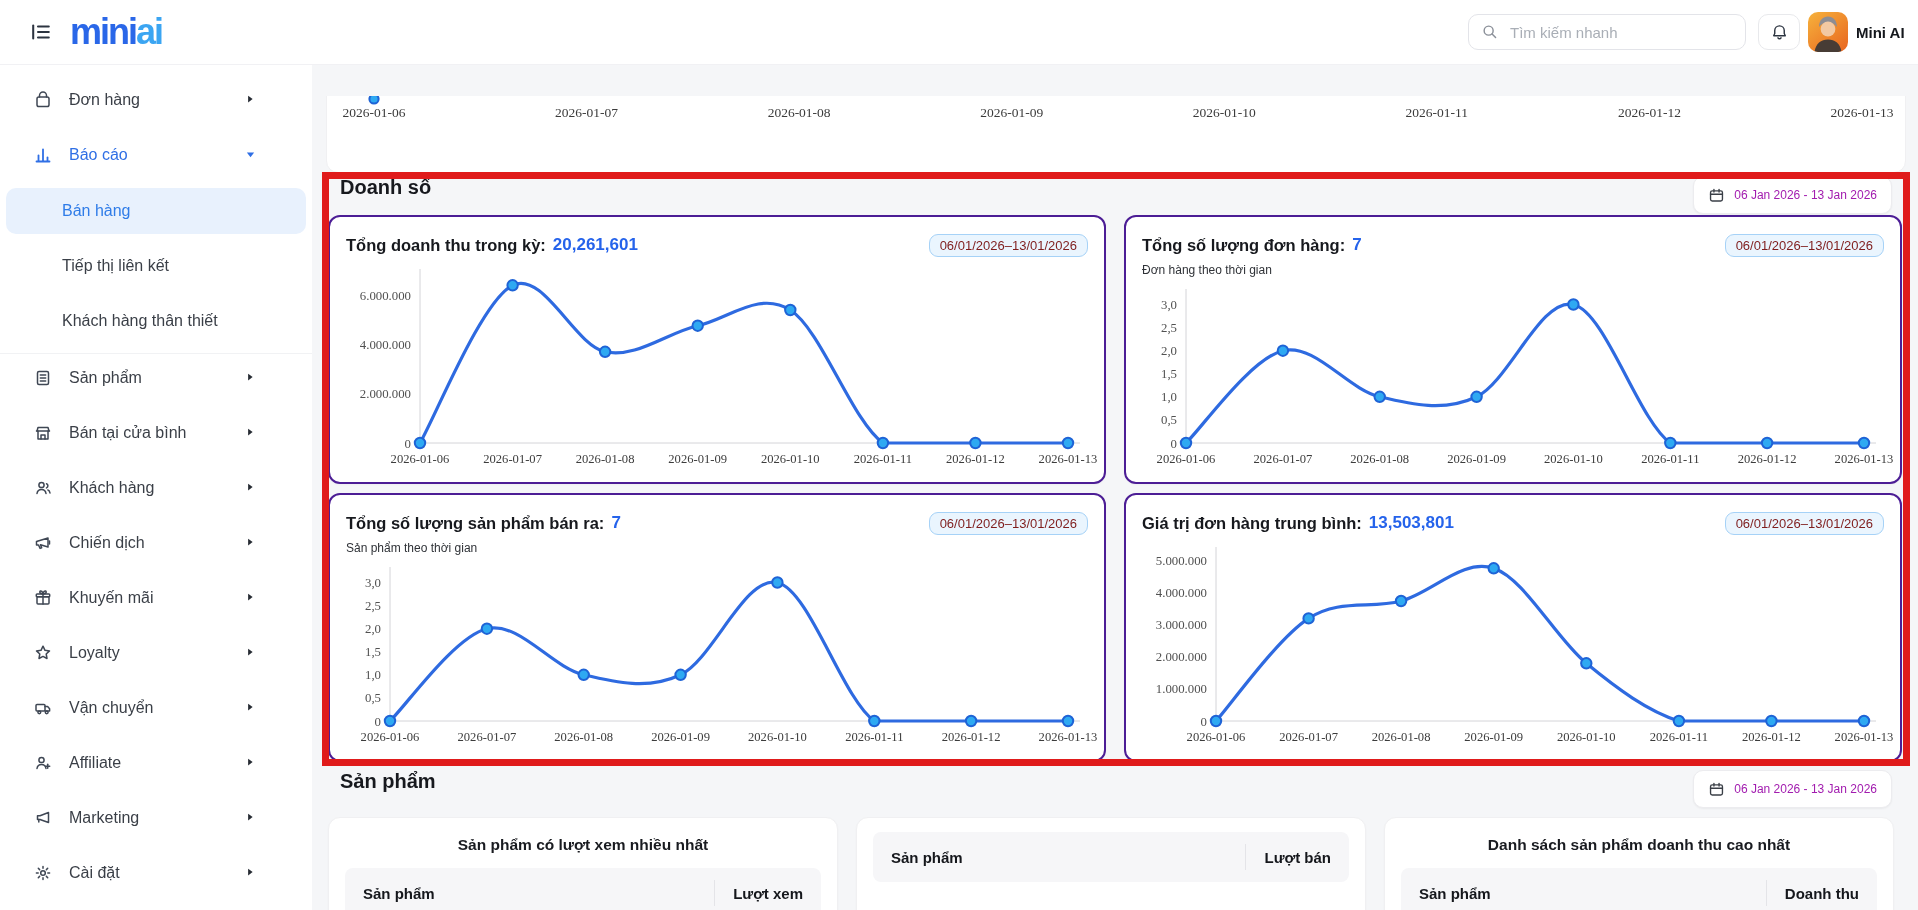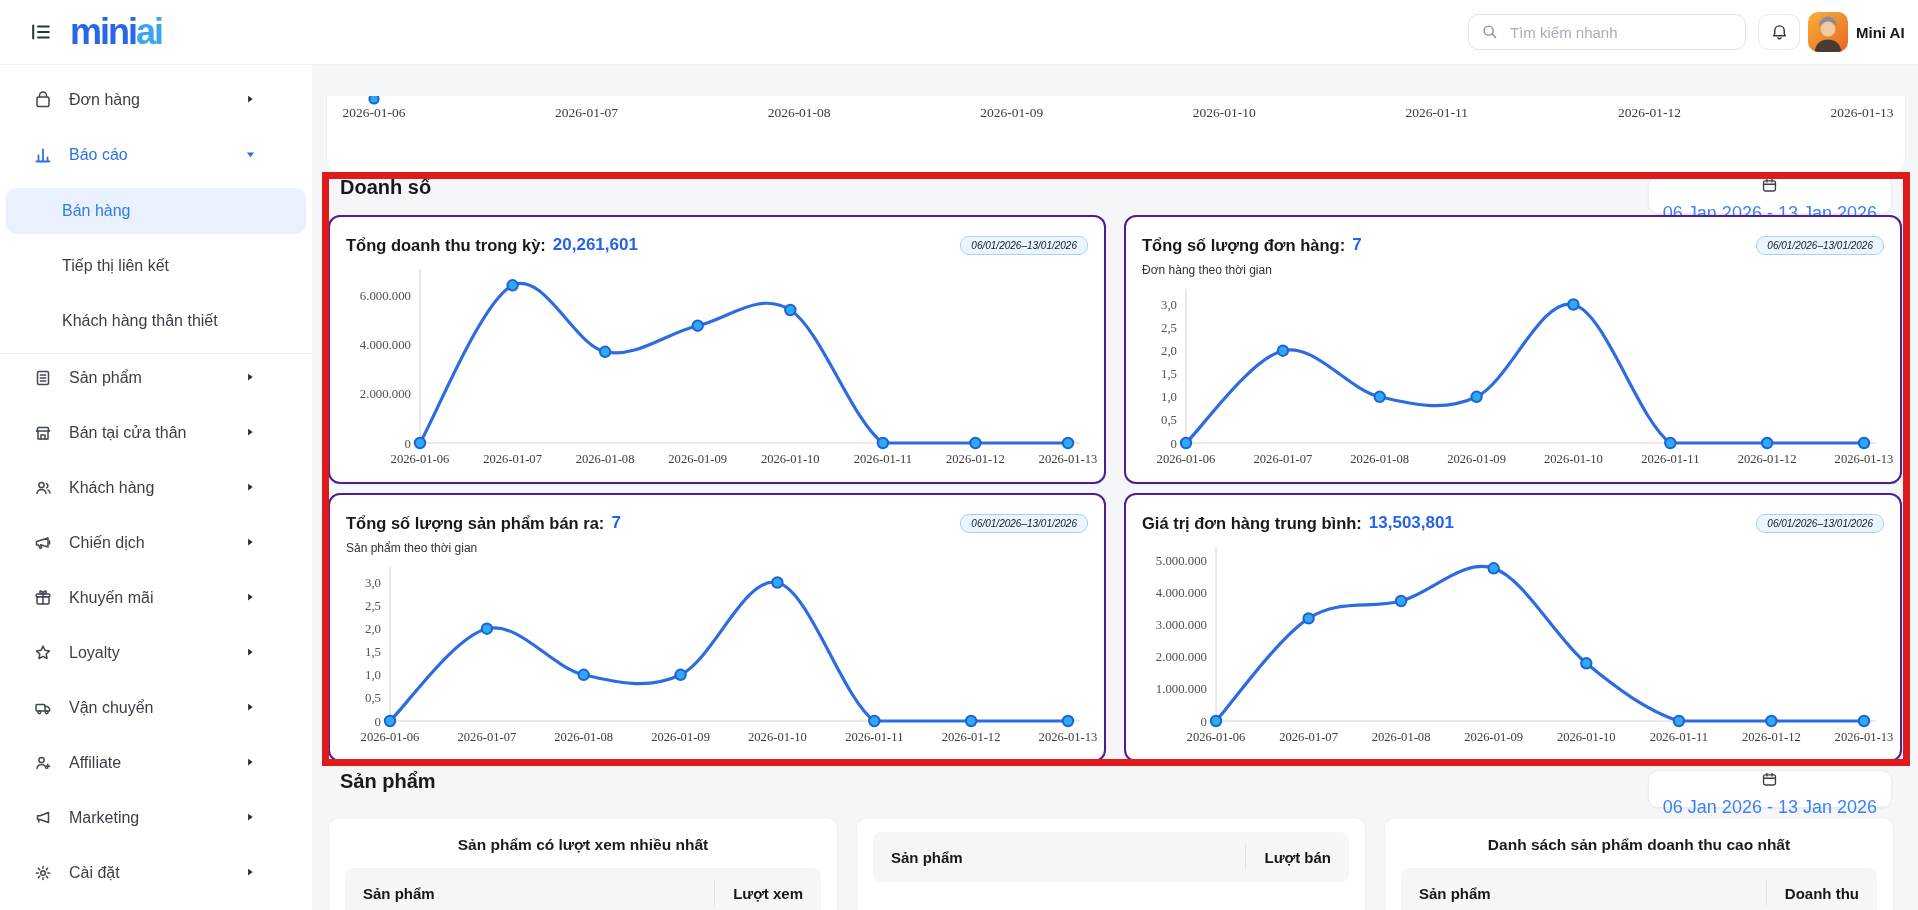--- a/index.html
+++ b/index.html
@@ -47,31 +47,31 @@
   .partial-card{position:absolute;left:14px;top:-26px;width:1580px;height:103px;background:#fff;
     border:1px solid #f0f0f2;border-radius:12px;box-sizing:border-box;}
   .partial-card .axis-date{position:absolute;top:34px;width:124px;margin-left:-62px;text-align:center;
     font-family:"Liberation Serif","DejaVu Serif",serif;font-size:13.5px;color:#3b3b3b;}
   .red-box{position:absolute;left:10px;top:76px;width:1588px;height:594px;box-sizing:border-box;
     border:7px solid #e01b1b;z-index:8;pointer-events:none;}
   .section-head{position:absolute;left:28px;right:26px;height:38px;display:flex;
     justify-content:space-between;}
   .section-head h2{margin:0;font-size:20px;font-weight:700;color:#17191e;}
   .date-btn{display:flex;align-items:center;gap:9px;background:#fff;border:1px solid #ececef;
-    border-radius:10px;height:38px;padding:0 14px;font-size:18px;color:#3b82f6;cursor:pointer;
-    box-shadow:0 1px 2px rgba(0,0,0,.05);font-family:"Liberation Sans",sans-serif;flex-direction:column;}
+    border-radius:10px;height:38px;padding:0 14px;font-size:12px;color:#a21caf;cursor:pointer;
+    box-shadow:0 1px 2px rgba(0,0,0,.05);font-family:"Liberation Sans",sans-serif;}
   .charts-grid{position:absolute;left:16px;top:119px;width:1566px;display:grid;
     grid-template-columns:1fr 1fr;gap:9px 18px;}
   .chart-card{height:269px;background:#fff;border:2px solid #4c1d95;border-radius:12px;
     box-sizing:border-box;padding:12px 16px;box-shadow:0 1px 2px rgba(0,0,0,.03);}
   .chart-title-row{display:flex;align-items:center;height:32px;}
   .ct-label{font-size:16.5px;font-weight:600;color:#17191e;}
   .ct-value{font-size:17px;font-weight:700;color:#2563eb;margin-left:7px;}
-  .ct-badge{margin-left:auto;background:#eaf5fe;border:1.5px solid #a6d2f7;color:#0f172a;
-    border-radius:9px;padding:3px 10px;font-size:10px;font-style:italic;}
+  .ct-badge{margin-left:auto;background:#eaf5fe;border:1.5px solid #a6d2f7;color:#7f1d1d;
+    border-radius:9px;padding:3px 10px;font-size:13px;}
   .ct-sub{font-size:12px;color:#2f3237;height:20px;line-height:18px;}
   .chart-svg{display:block;overflow:visible;}
   .products-grid{position:absolute;left:16px;top:721px;width:1566px;display:grid;
     grid-template-columns:1fr 1fr 1fr;gap:18px;}
   .table-card{height:185px;background:#fff;border:1px solid #f0f0f2;border-radius:12px;
     box-sizing:border-box;padding:14px 16px;box-shadow:0 1px 2px rgba(0,0,0,.03);}
   .tc-title{text-align:center;font-size:15.5px;font-weight:600;color:#191b20;margin:4px 0 14px 0;}
   .tc-head{display:flex;align-items:center;background:#f6f6f8;border-radius:8px;height:50px;
     padding:0 18px;font-weight:700;font-size:15px;color:#15171c;box-sizing:border-box;}
   .tc-head .col-a{flex:1;}
@@ -184,21 +184,21 @@
     </div>
     <div class="side-item">
       <span class="side-icon">
         <svg width="20" height="20" viewBox="0 0 20 20" fill="none" stroke="#3f4754" stroke-width="1.5" stroke-linecap="round" stroke-linejoin="round">
           <path d="M4 8L5 4.5h10L16 8"></path>
           <path d="M3.5 8h13"></path>
           <path d="M5 8v8h10V8"></path>
           <path d="M8 16v-4h4v4"></path>
         </svg>
       </span>
-      <span class="label">Bán tại cửa thân</span>
+      <span class="label">Bán tại cửa bình</span>
       <span class="chev">
         <svg width="12" height="12" viewBox="0 0 16 16">
           <path d="M5.5 3.5l6 4.5-6 4.5z" fill="#262b33"></path>
         </svg>
       </span>
     </div>
     <div class="side-item">
       <span class="side-icon">
         <svg width="20" height="20" viewBox="0 0 20 20" fill="none" stroke="#3f4754" stroke-width="1.5" stroke-linecap="round" stroke-linejoin="round">
           <circle cx="8.5" cy="7" r="2.6"></circle>

